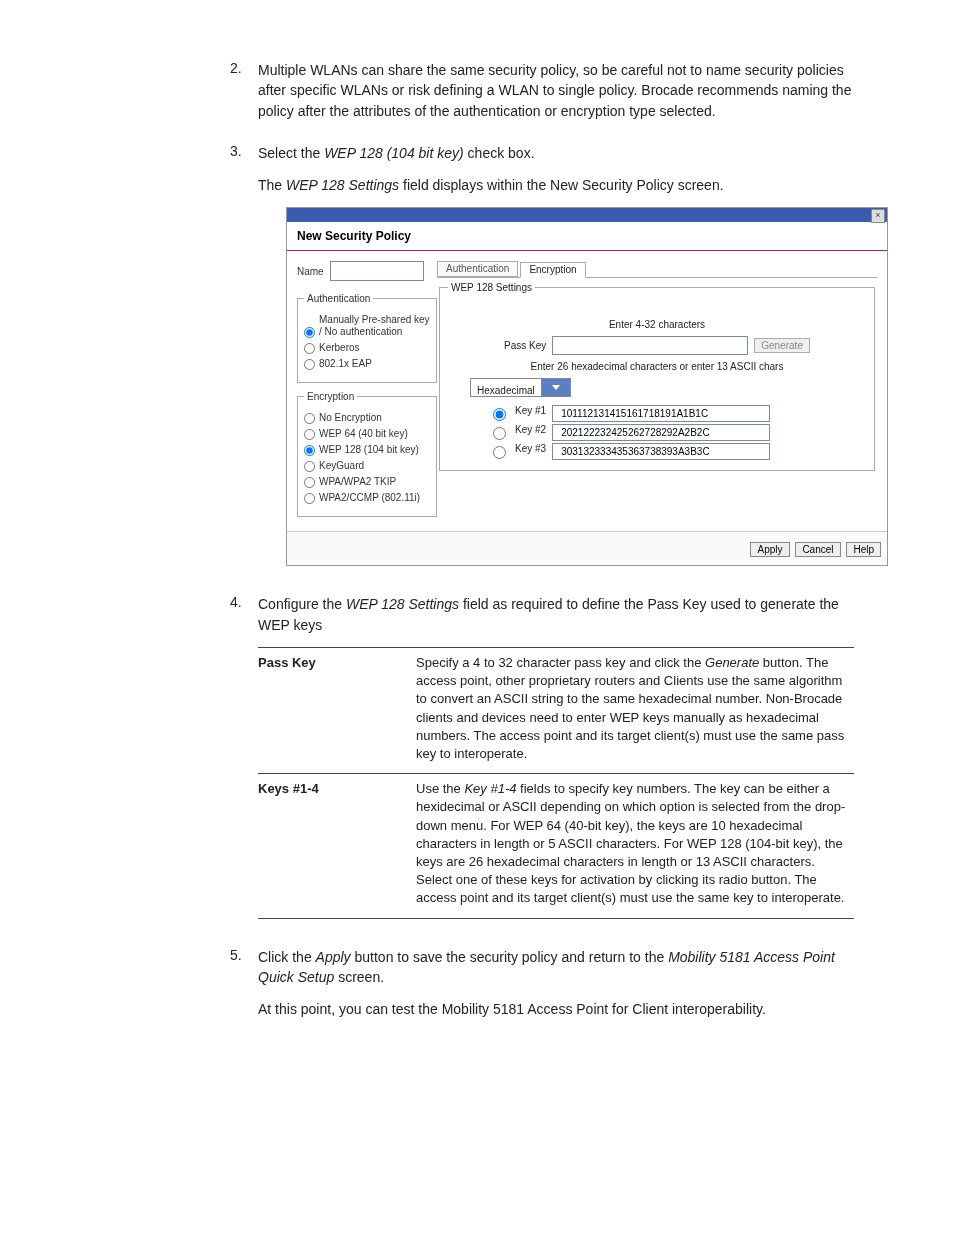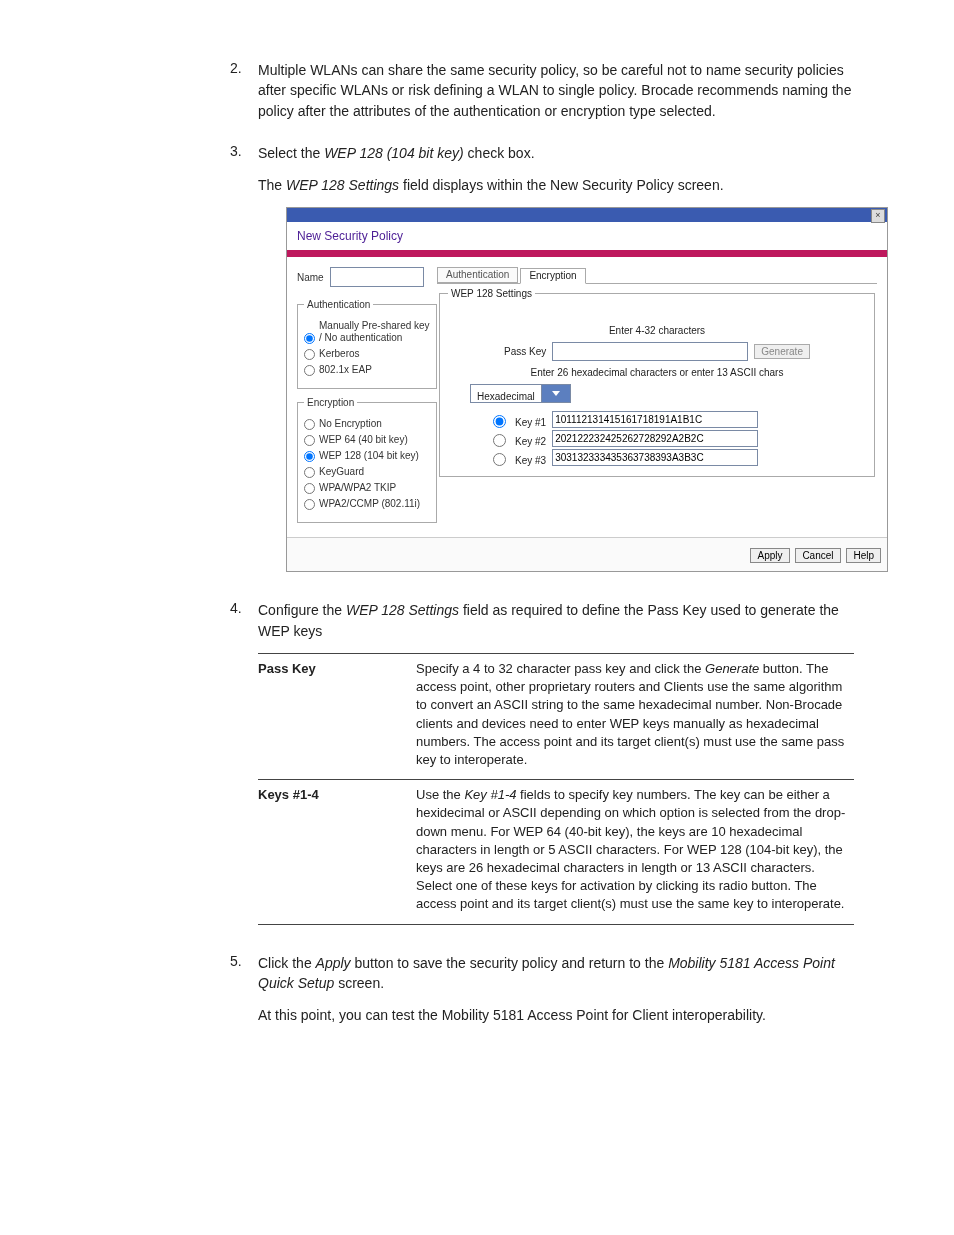--- a/index.html
+++ b/index.html
@@ -41,22 +41,22 @@
     font-family: Tahoma, Arial, sans-serif;
   }
   .shot-bar { background: #3a5bb0; height: 14px; position: relative; }
   .shot-close {
     position: absolute; right: 2px; top: 1px; width: 12px; height: 12px;
     background: #ddd; border: 1px solid #888; font-size: 9px;
     line-height: 10px; text-align: center; color: #444;
   }
   .shot-inner { background:#fff; }
   .shot-title {
-    color: #4c1d95; font-weight: normal; font-size: 12px;
-    padding: 7px 10px; border-bottom: 7px solid #be185d;
+    color: #000000; font-weight: bold; font-size: 12px;
+    padding: 7px 10px; border-bottom: 1px solid #be185d;
   }
   .shot-body { display: flex; padding: 10px 10px 6px 10px; gap: 0; }
   .left-col { width: 140px; font-size: 10px; color:#333; }
   .name-row { display:flex; align-items:center; gap:6px; margin-bottom:12px;}
   .name-row input { width:88px; height:16px; border:1px solid #7a8aa5; font-size:10px; }
   fieldset.fs {
     border: 1px solid #aaa; margin: 0 0 8px 0; padding: 6px 6px 8px 6px;
   }
   fieldset.fs legend { font-size: 10px; padding: 0 3px; color:#333;}
   .rad-row { display:flex; align-items:flex-end; gap:4px; margin:4px 0; font-size:10px; line-height:1.2;}
@@ -71,22 +71,22 @@
   .center { text-align:center; margin:18px 0 6px 0;}
   .pk-row { display:flex; align-items:center; justify-content:center; gap:6px; margin-bottom:6px;}
   .pk-row input[type=text]{ width:190px; height:15px; border:1px solid #7a8aa5;}
   .pk-row button{ font-size:10px; padding:1px 6px; border:1px solid #aaa; background:#efefef; color:#888;}
   .note { text-align:center; font-size:10px; margin-bottom:6px;}
   .dd { display:inline-flex; align-items:flex-end; border:1px solid #7a8aa5; height:17px; margin-left:22px;}
   .dd span { padding:0 6px; font-size:10px;}
   .dd .arrow { width:16px; height:17px; border-left:1px solid #7a8aa5; background:#5c7fbf; display:flex; align-items:center; justify-content:center;}
   .dd .arrow svg { fill:#fff; }
   .keys { margin:8px 0 0 40px;}
-  .key-row { display:flex; align-items:flex-end; gap:6px; margin:2px 0;}
-  .key-row input[type=text]{ width:200px; height:15px; border:1px solid #7a8aa5; font-size:10px; padding:0 2px;}
+  .key-row { display:flex; align-items:flex-start; gap:6px; margin:2px 0;}
+  .key-row input[type=text]{ width:200px; height:15px; border:1px solid #7a8aa5; font-size:10px; padding:0 8px;}
   .shot-footer { border-top:1px solid #ccc; padding:8px 6px; text-align:right; background:#fafafa;}
   .shot-footer button{ font-size:10px; padding:1px 6px; margin-left:2px; border:1px solid #888; background:#efefef;}
 
   
   .def-table { width:100%; border-collapse:collapse; margin:10px 0 18px 0;}
   .def-table td { vertical-align:top; padding:6px 8px 10px 0; font-size:13px; line-height:1.4;}
   .def-table .dt-label { width:150px; font-weight:bold;}
   .def-table tr { border-top:1px solid #444;}
   .def-table tr:last-child { border-bottom:1px solid #444;}
 </style>

